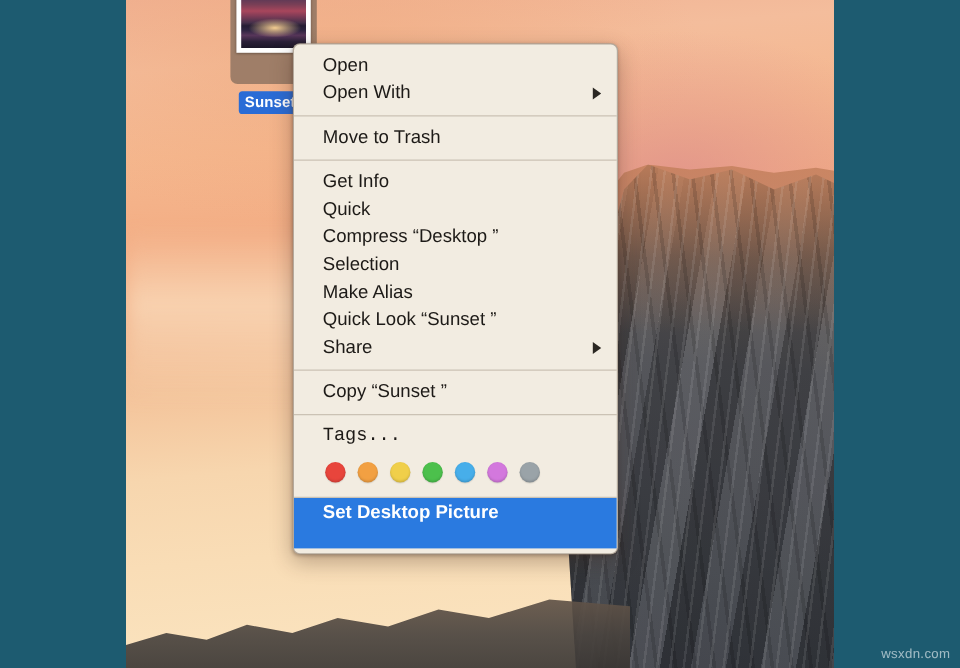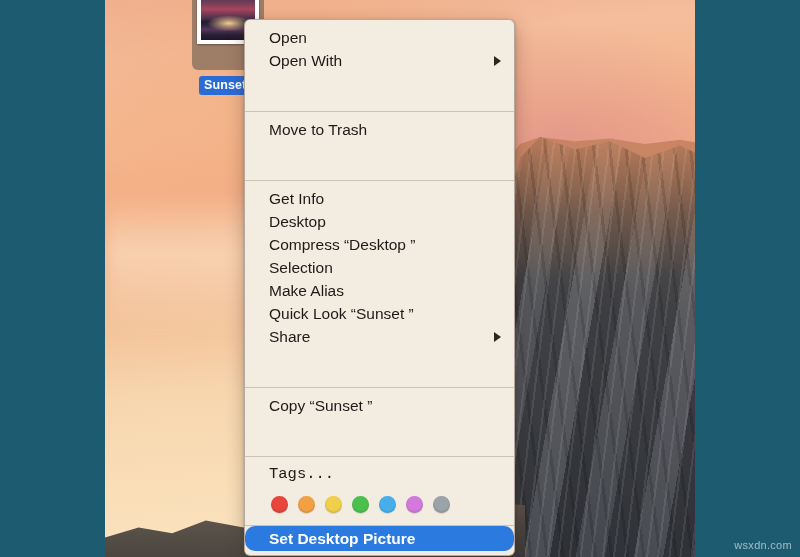--- a/index.html
+++ b/index.html
@@ -105,30 +105,30 @@
     color:#fff;
     font-size:12.5px; font-weight:bold;
     padding:2px 5px 3px 5px;
     border-radius:3px;
     letter-spacing:.1px;
     white-space:nowrap;
   }
 
   
   #context-menu {
-    position:absolute; left:244px; top:19px; width:271px;
+    position:absolute; left:244px; top:36px; width:271px;
     background:#f2ece1;
     border:1px solid rgba(130,115,100,.55);
     border-radius:6px;
     box-shadow:0 6px 18px rgba(60,40,30,.33), 0 1px 3px rgba(60,40,30,.3);
     overflow:hidden;
     padding-bottom:4px;
   }
   .mgroup { padding:6px 0 7px 0; }
-  .mgroup + .mgroup { border-top:1px solid rgba(150,135,120,.42);margin-top:32px; }
+  .mgroup + .mgroup { border-top:1px solid rgba(150,135,120,.42); }
   .mitem {
     position:relative;
     height:23px;
     line-height:23px;
     padding:0 14px 0 24px;
     font-size:15.5px;
     color:#1d1a17;
     white-space:nowrap;
   }
   .mitem .arrow {
@@ -149,24 +149,23 @@
   }
   .tag-dot {
     width:17px; height:17px; border-radius:50%;
     box-shadow:inset 0 -1px 2px rgba(0,0,0,.16), 0 1px 1px rgba(0,0,0,.12);
   }
   #bottom-group {
     padding:0;
     border-top:1px solid rgba(150,135,120,.42);
   }
   #bottom-group .mitem {
-    height:25px; line-height:25px;
+    height:42px; line-height:25px;
     font-weight:bold;
     font-size:15.5px;
-    border-radius:10px;
   }
 
   
   #watermark {
     position:absolute; right:8px; bottom:6px;
     color:rgba(210,224,228,.72);
     font-size:11px;
     letter-spacing:.3px;
   }
 </style>
@@ -206,21 +205,21 @@
     <div class="mitem">
       <span>Move to Trash</span>
     </div>
   </div>
 
   <div class="mgroup">
     <div class="mitem">
       <span>Get Info</span>
     </div>
     <div class="mitem">
-      <span>Desktop</span>
+      <span>Quick</span>
     </div>
     <div class="mitem">
       <span>Compress “Desktop ”</span>
     </div>
     <div class="mitem">
       <span>Selection</span>
     </div>
     <div class="mitem">
       <span>Make Alias</span>
     </div>

